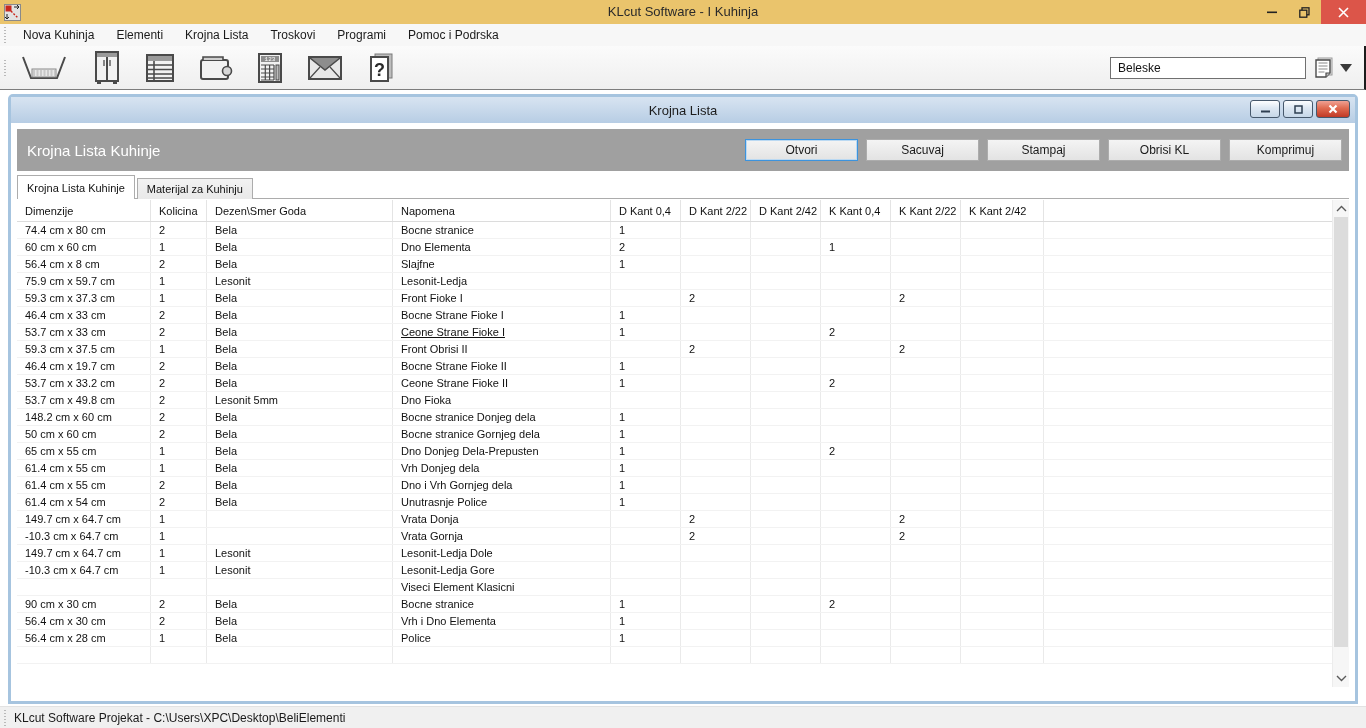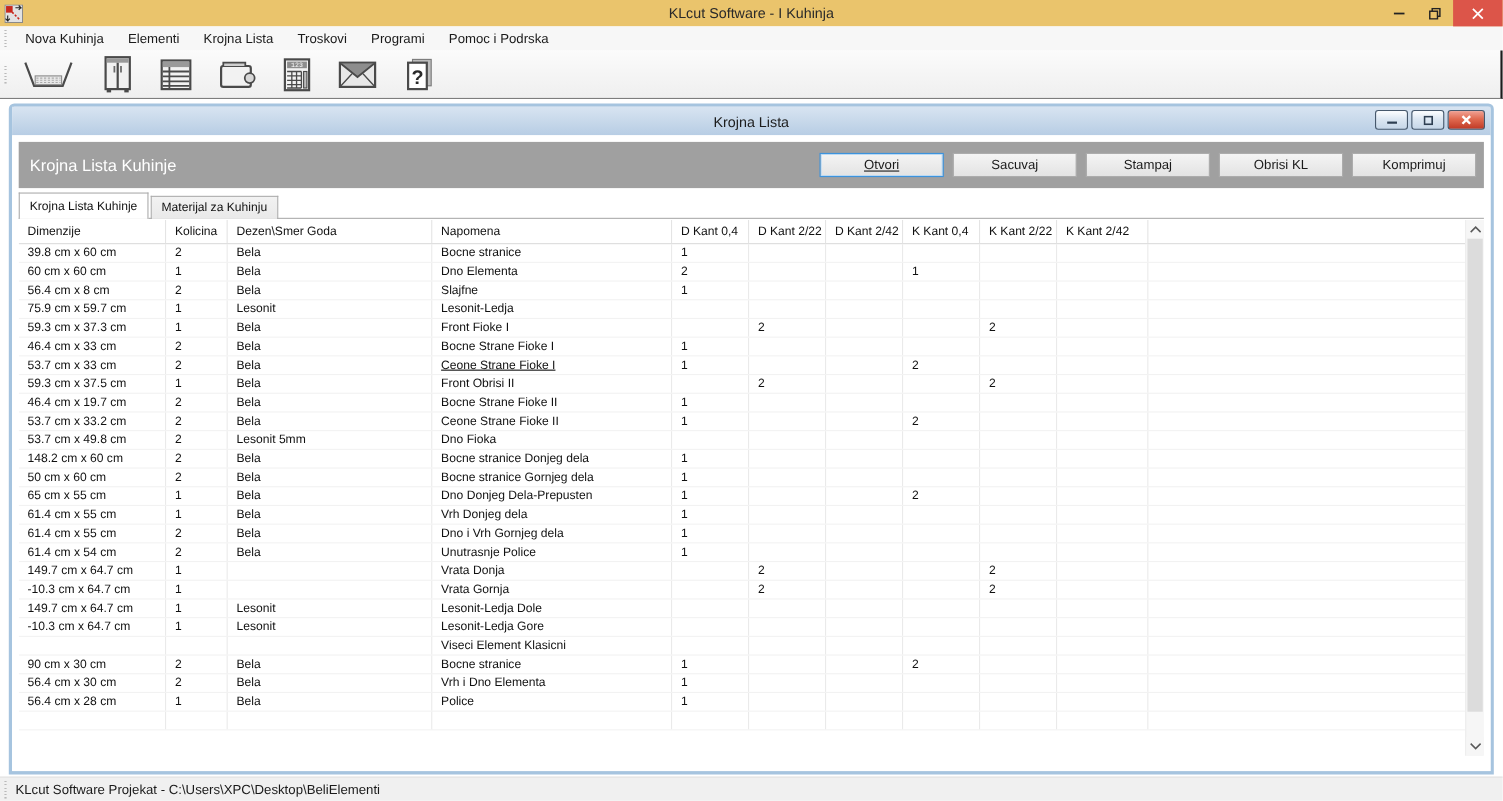--- a/index.html
+++ b/index.html
@@ -42,21 +42,21 @@
     background:linear-gradient(#FDFEFF,#DCE7F2 45%,#C6D7E8); display:flex; align-items:center; justify-content:center; }
   .win-btn.close { width:34px; background:linear-gradient(#F0A193,#E06A50 45%,#C03A26); }
 
   .inner-content { position:relative; height:578px; background:#fff; font-size:11px; }
 
   
   .band { position:absolute; left:6px; right:6px; top:6px; height:42px; background:#A0A0A0; display:flex; align-items:center; }
   .band-title { color:#fff; font-size:15px; margin-left:10px; }
   .band-buttons { margin-left:auto; display:flex; gap:8px; margin-right:7px; }
   .band-btn { width:113px; height:22px; background:linear-gradient(#F4F4F4,#E3E3E3); border:1px solid #ACACAC; font-size:12px; color:#1a1a1a; display:flex; align-items:center; justify-content:center; cursor:default; }
-  .band-btn.focused { border:1px solid #3C93DD; box-shadow:inset 0 0 0 1px #BBD9F2;text-decoration:underline; }
+  .band-btn.focused { border:1px solid #3C93DD; box-shadow:inset 0 0 0 1px #BBD9F2; }
 
   
   .tabs { position:absolute; left:6px; top:52px; height:24px; display:flex; align-items:flex-end; z-index:3; }
   .tab { font-size:11px; padding:0 9px; display:flex; align-items:center; color:#111; cursor:default; }
   .tab.active { height:24px; background:#fff; border:1px solid #ACACAC; border-bottom:none; }
   .tab.inactive { height:21px; background:linear-gradient(#F2F2F2,#E9E9E9); border:1px solid #ACACAC; border-bottom:none; margin-left:2px; }
 
   
   .table-panel { position:absolute; left:6px; right:6px; top:75px; bottom:2px; border-top:1px solid #ACACAC; background:#fff; overflow:hidden; }
   .grid { position:absolute; left:0; top:1px; right:17px; bottom:0; color:#111; }
@@ -177,20 +177,34 @@
       </svg>
     </div>
     <div class="tool-btn">
       <svg width="28" height="32" viewBox="0 0 28 32">
         <rect x="8" y="2" width="17" height="24" fill="#BDBDBD" stroke="#7a7a7a"></rect>
         <rect x="4" y="5" width="17" height="24" fill="#fff" stroke="#4a4a4a" stroke-width="2"></rect>
         <text x="12.5" y="24" font-size="18" font-weight="bold" fill="#2a2a2a" text-anchor="middle" font-family="Liberation Sans, sans-serif">?</text>
       </svg>
     </div>
 
+    <div class="notes-wrap">
+      <div class="notes-combo">
+        <span>Beleske</span>
+      </div>
+      <span class="notes-icon">
+        <svg width="20" height="22" viewBox="0 0 20 22">
+          <rect x="4" y="1" width="14" height="17" fill="#E6E6E6" stroke="#9a9a9a"></rect>
+          <path d="M2 3 H16 V16 L12 20 H2 Z" fill="#fff" stroke="#4a4a4a" stroke-width="1.4"></path>
+          <path d="M12 20 L12 16 L16 16" fill="#BDBDBD" stroke="#4a4a4a" stroke-width="1.2"></path>
+          <path d="M4.5 6 h9 M4.5 9 h9 M4.5 12 h9 M4.5 15 h6" stroke="#8a8a8a" stroke-width="1.2"></path>
+        </svg>
+      </span>
+      <span class="caret-down"></span>
+    </div>
   </div>
 
   <div class="mdi">
     <div class="inner-window">
 
       <div class="inner-titlebar">
         <span>Krojna Lista</span>
         <div class="win-controls">
           <div class="win-btn">
             <svg width="9" height="9" viewBox="0 0 9 9">
@@ -238,21 +252,21 @@
                 <div class="gh-cell" style="width: 70px;">D Kant 0,4</div>
                 <div class="gh-cell" style="width: 70px;">D Kant 2/22</div>
                 <div class="gh-cell" style="width: 70px;">D Kant 2/42</div>
                 <div class="gh-cell" style="width: 70px;">K Kant 0,4</div>
                 <div class="gh-cell" style="width: 70px;">K Kant 2/22</div>
                 <div class="gh-cell" style="width: 83px;">K Kant 2/42</div>
                 <div class="gh-cell gh-fill"></div>
               </div>
             <div class="grid-body">
                 <div class="grid-row">
-                  <div class="g-cell" style="width: 134px;">39.8 cm x 60 cm</div>
+                  <div class="g-cell" style="width: 134px;">74.4 cm x 80 cm</div>
                   <div class="g-cell" style="width: 56px;">2</div>
                   <div class="g-cell" style="width: 186px;">Bela</div>
                   <div class="g-cell" style="width: 218px;">Bocne stranice</div>
                   <div class="g-cell" style="width: 70px;">1</div>
                   <div class="g-cell" style="width: 70px;"></div>
                   <div class="g-cell" style="width: 70px;"></div>
                   <div class="g-cell" style="width: 70px;"></div>
                   <div class="g-cell" style="width: 70px;"></div>
                   <div class="g-cell" style="width: 83px;"></div>
                   <div class="g-cell g-fill"></div>

